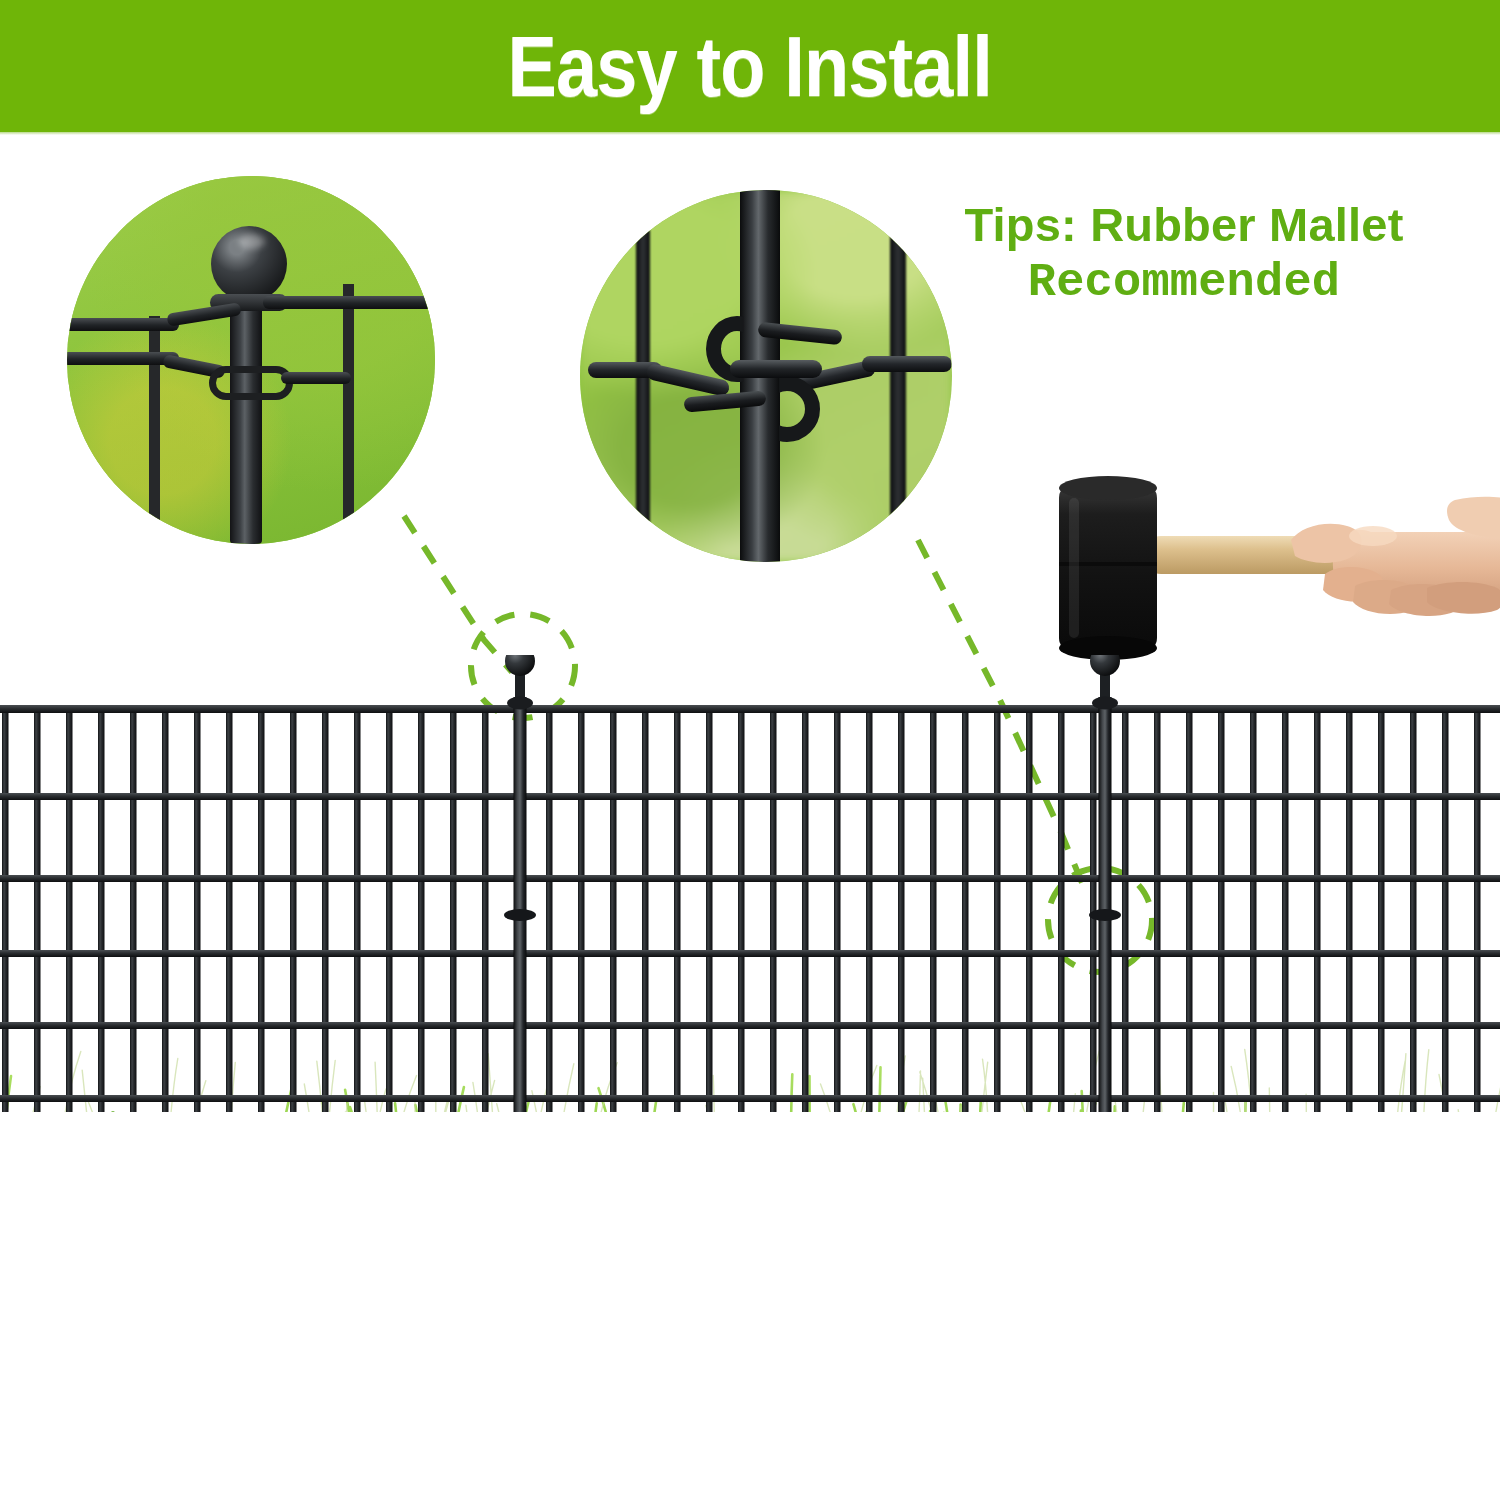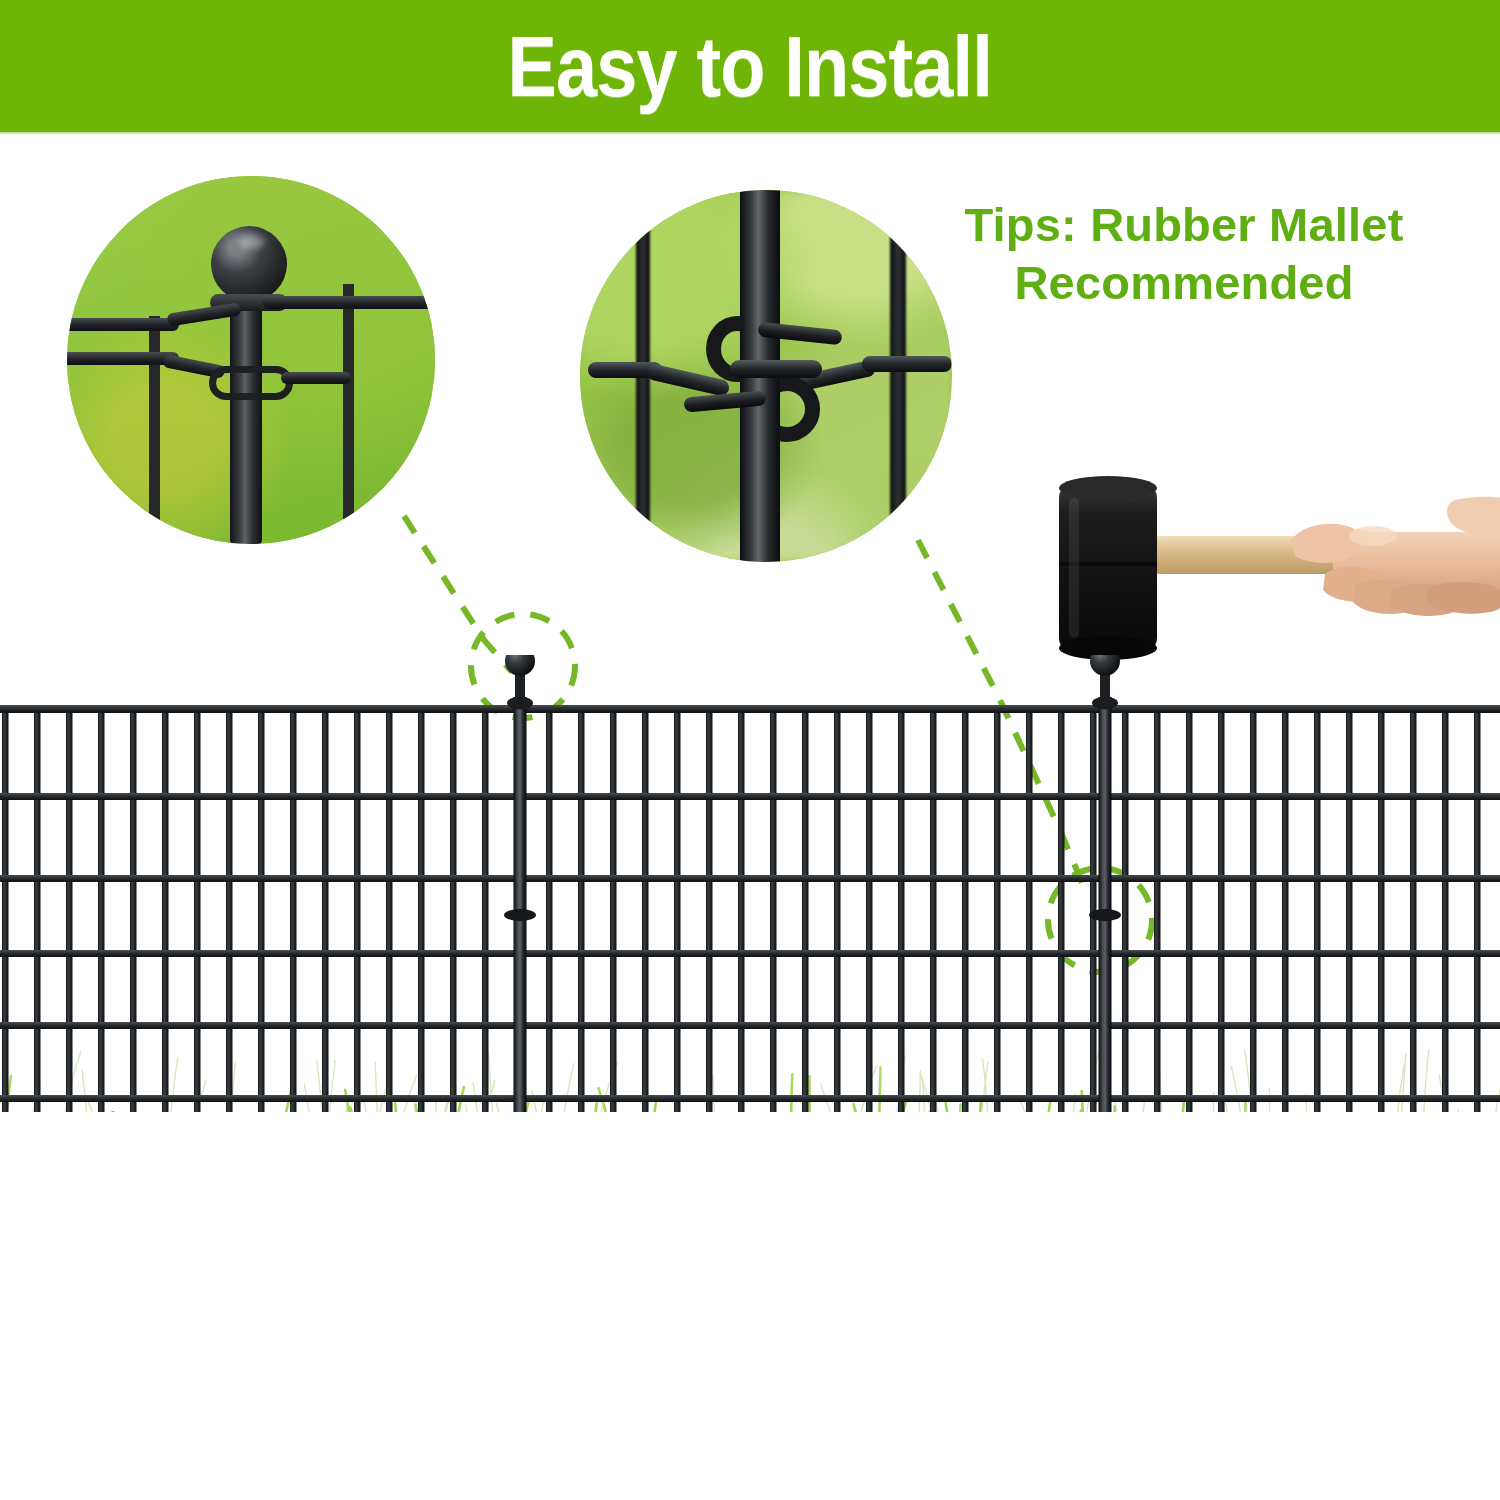--- a/index.html
+++ b/index.html
@@ -38,21 +38,21 @@
   .tips{
     position:absolute;right:36px;top:196px;width:560px;
     text-align:right;
     color:#5fae12;
     font-family:"Liberation Sans", sans-serif;
     font-weight:bold;
     font-size:47px;
     line-height:58px;
     letter-spacing:.2px;
   }
-  .tips .l2{display:block;}
+  .tips .l2{display:block;font-family:Liberation Mono, monospace;}
 
   
   .callout{
     position:absolute;border-radius:50%;overflow:hidden;
     background:#8dc63f;
   }
   #callout-finial{left:67px;top:176px;width:368px;height:368px;}
   #callout-hook{left:580px;top:190px;width:372px;height:372px;}
 
   .blurbg{position:absolute;inset:0;}

